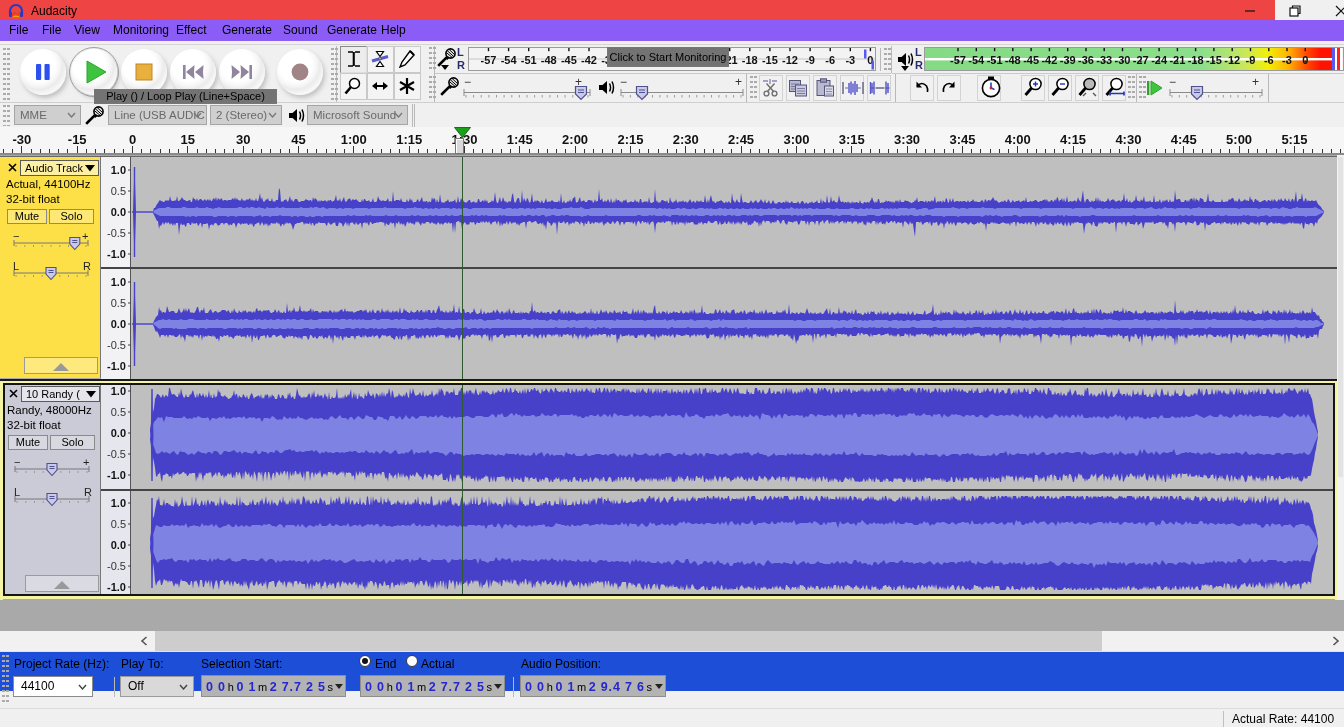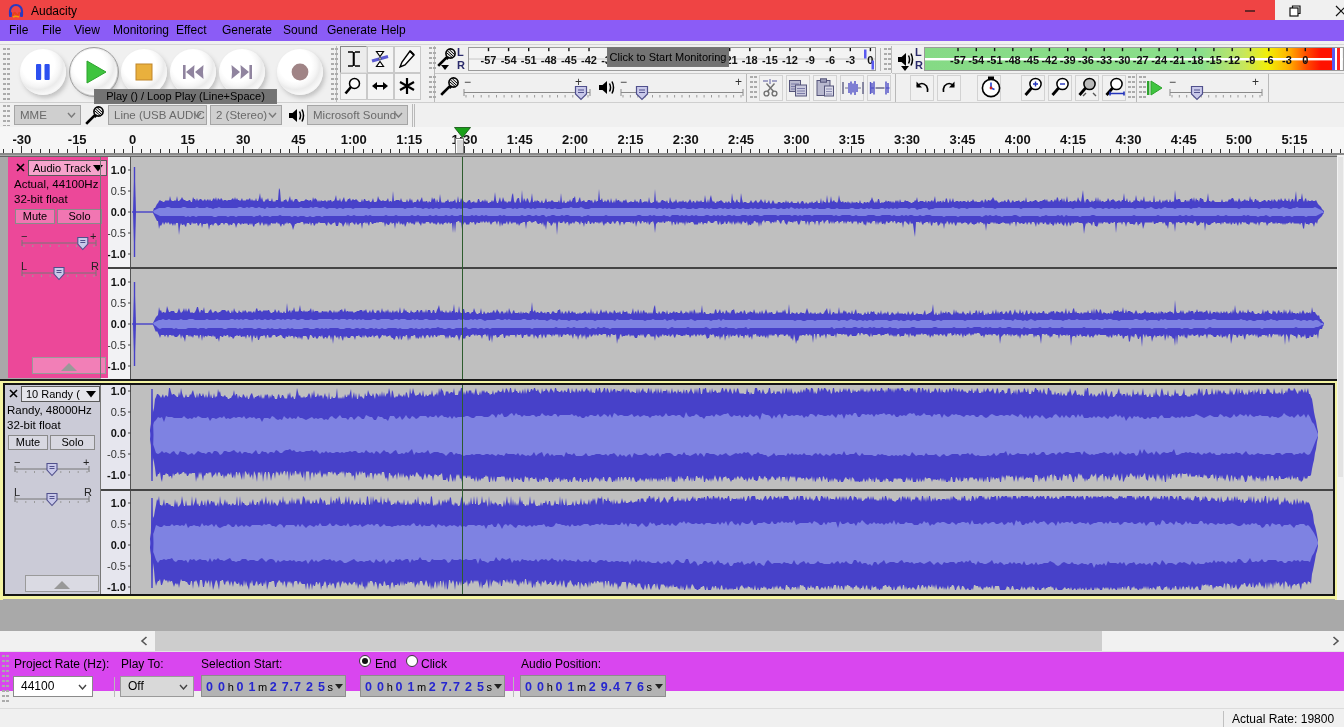--- a/index.html
+++ b/index.html
@@ -20,31 +20,31 @@
 .toolb{position:absolute;width:27px;height:27px;background:#f4f4f4;border:1px solid #c9c9c9}
 .ebtn{position:absolute;width:24px;height:26px;background:#f1f1f1;border:1px solid #d2d2d2}
 .combo{position:absolute;height:20px;background:#cfcfcf;border:1px solid #a5a5a5;color:#696969;
  font-size:11.5px;line-height:18px;padding-left:5px;padding-right:13px;white-space:nowrap;overflow:hidden}
 .combo svg{position:absolute;right:4px;top:6px}
 #devbar{left:0;top:102px;width:1344px;height:25px;background:#f0f0f0;border-top:1px solid #cfcfcf}
 #ruler{left:0;top:127px;width:1344px;height:28px;background:#f6f6f6}
 #trackzone{left:0;top:155px;width:1344px;height:445px;background:#a9a9a9}
 .wavebg{position:absolute;background:#bfbfbf}
 .vruler{position:absolute;left:101px;width:30px;background:#f2f2f4}
-.panel1{position:absolute;left:8px;width:100px;background:#ec4899}
+.panel1{position:absolute;left:0;width:100px;background:#fde047}
 .panel2{position:absolute;left:1px;width:99px;background:#cbcbd7}
 .namebox{position:absolute;left:20px;top:3px;width:79px;height:16px;border:1px solid #5a5a5a;background:rgba(255,255,255,.5);font-size:11px;line-height:14px;padding-left:4px;white-space:nowrap}
 .xbtn{position:absolute;left:6px;top:4px;width:13px;height:13px}
 .trklab{position:absolute;left:6px;font-size:11.5px;color:#000;white-space:nowrap}
 .msbtn{position:absolute;height:15px;border:1px solid #8a8a8a;background:rgba(255,255,255,.25);font-size:11px;text-align:center;line-height:13px}
 .collapsebtn{position:absolute;left:24px;width:74px;height:17px;border:1px solid #9a9a9a;background:rgba(255,255,255,.3)}
 .sliderlab{position:absolute;font-size:11px;color:#222;line-height:10px}
 #greyzone{left:0;top:600px;width:1344px;height:31px;background:#a9a9a9}
 #hscroll{left:0;top:631px;width:1344px;height:20px;background:#f1f1f1}
-#selbar{left:0;top:651px;width:1344px;height:40px;background:#d946ef;border-top:1px solid #e3e3e3}
+#selbar{left:0;top:651px;width:1344px;height:40px;background:#1d4ed8;border-top:1px solid #e3e3e3}
 .sellab{position:absolute;top:5px;font-size:12px;color:#000}
 .timefield{position:absolute;top:23px;height:22px;background:#b3b3b3;border:1px solid #8d8d8d;white-space:nowrap}
 .tfdigits{position:absolute;left:4px;top:3.5px;font-size:12.5px;font-weight:bold;color:#2626cf;letter-spacing:0.8px;white-space:nowrap}
 .tfdigits i{font-style:normal;color:#000;font-weight:normal;font-size:11px}
 .spin{position:absolute;right:2px;top:8px;width:0;height:0;border-left:4px solid transparent;border-right:4px solid transparent;border-top:5px solid #222}
 #statusbar{left:0;top:708px;width:1344px;height:19px;background:#f0f0f0;border-top:1px solid #dcdcdc;font-size:12px}
 .tooltip{position:absolute;background:#737373;border:1px solid #767676;font-size:11px;color:#000;text-align:center;z-index:50}
 .radio{position:absolute;width:12px;height:12px;border:1px solid #3a3a3a;border-radius:50%;background:#fff}
 .radio.on:after{content:"";position:absolute;left:2px;top:2px;width:6px;height:6px;border-radius:50%;background:#111}
 </style>
@@ -924,29 +924,29 @@
         <path d="M1 1l3.5 4L8 1" stroke="#444" stroke-width="1.4" fill="none"></path>
       </svg></div>
     <span class="sellab" style="left:201px">Selection Start:</span>
     <div class="timefield" style="left:201px;width:145px">
       <span class="tfdigits">0 0 <i>h</i> 0 1 <i>m</i> 2 7.7 2 5 <i>s</i></span>
       <span class="spin"></span>
     </div>
     <div class="radio on" style="left:359px;top:3px"></div>
     <span class="sellab" style="left:375px">End</span>
     <div class="radio" style="left:406px;top:3px"></div>
-    <span class="sellab" style="left:421px">Click</span>
+    <span class="sellab" style="left:421px">Actual</span>
     <div class="timefield" style="left:360px;width:145px">
       <span class="tfdigits">0 0 <i>h</i> 0 1 <i>m</i> 2 7.7 2 5 <i>s</i></span>
       <span class="spin"></span>
     </div>
     <div class="vsep" style="left:513px;top:25px;height:20px"></div>
     <span class="sellab" style="left:521px">Audio Position:</span>
     <div class="timefield" style="left:520px;width:146px">
       <span class="tfdigits">0 0 <i>h</i> 0 1 <i>m</i> 2 9.4 7 6 <i>s</i></span>
       <span class="spin"></span>
     </div>
   </div>
 <div class="abs" id="statusbar">
     <div class="abs" style="left:1223px;top:2px;width:1px;height:16px;background:#c0c0c0"></div>
-    <span class="abs" style="left:1232px;top:3px">Actual Rate: 19800</span>
+    <span class="abs" style="left:1232px;top:3px">Actual Rate: 44100</span>
   </div>
 <div class="tooltip" style="left:94px;top:89px;width:183px;height:15px;line-height:13px">Play () / Loop Play (Line+Space)</div>
 <div class="tooltip" style="left:607px;top:47px;width:122px;height:20px;line-height:18px">Click to Start Monitoring</div>
 </body></html>

